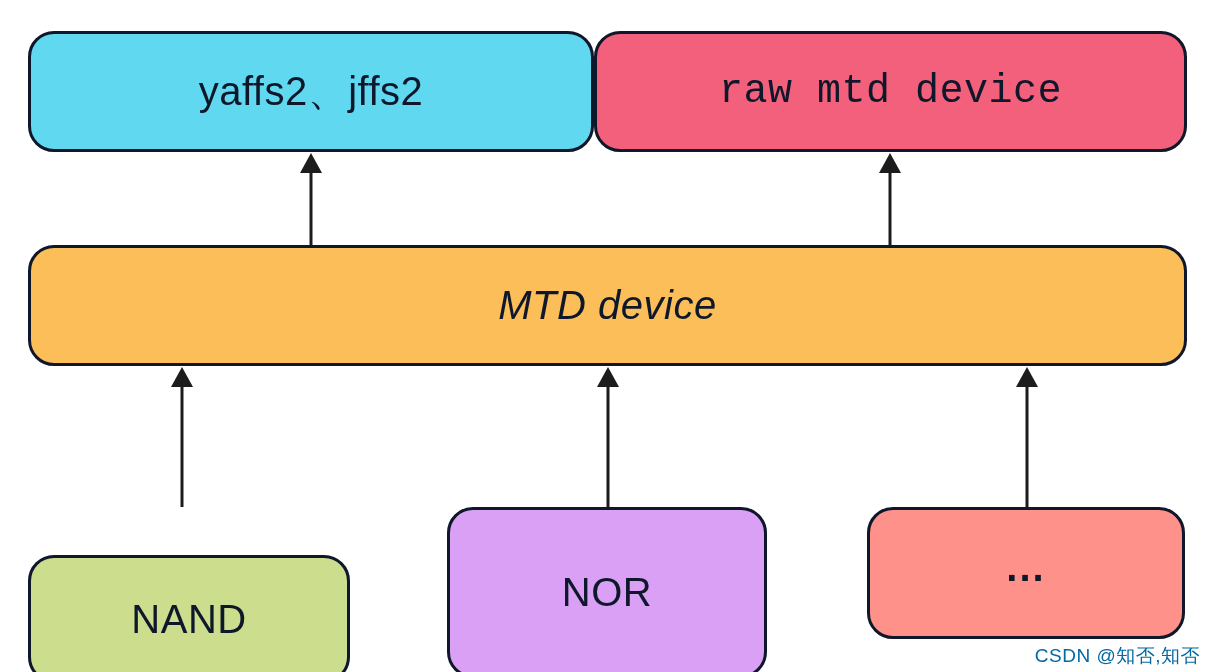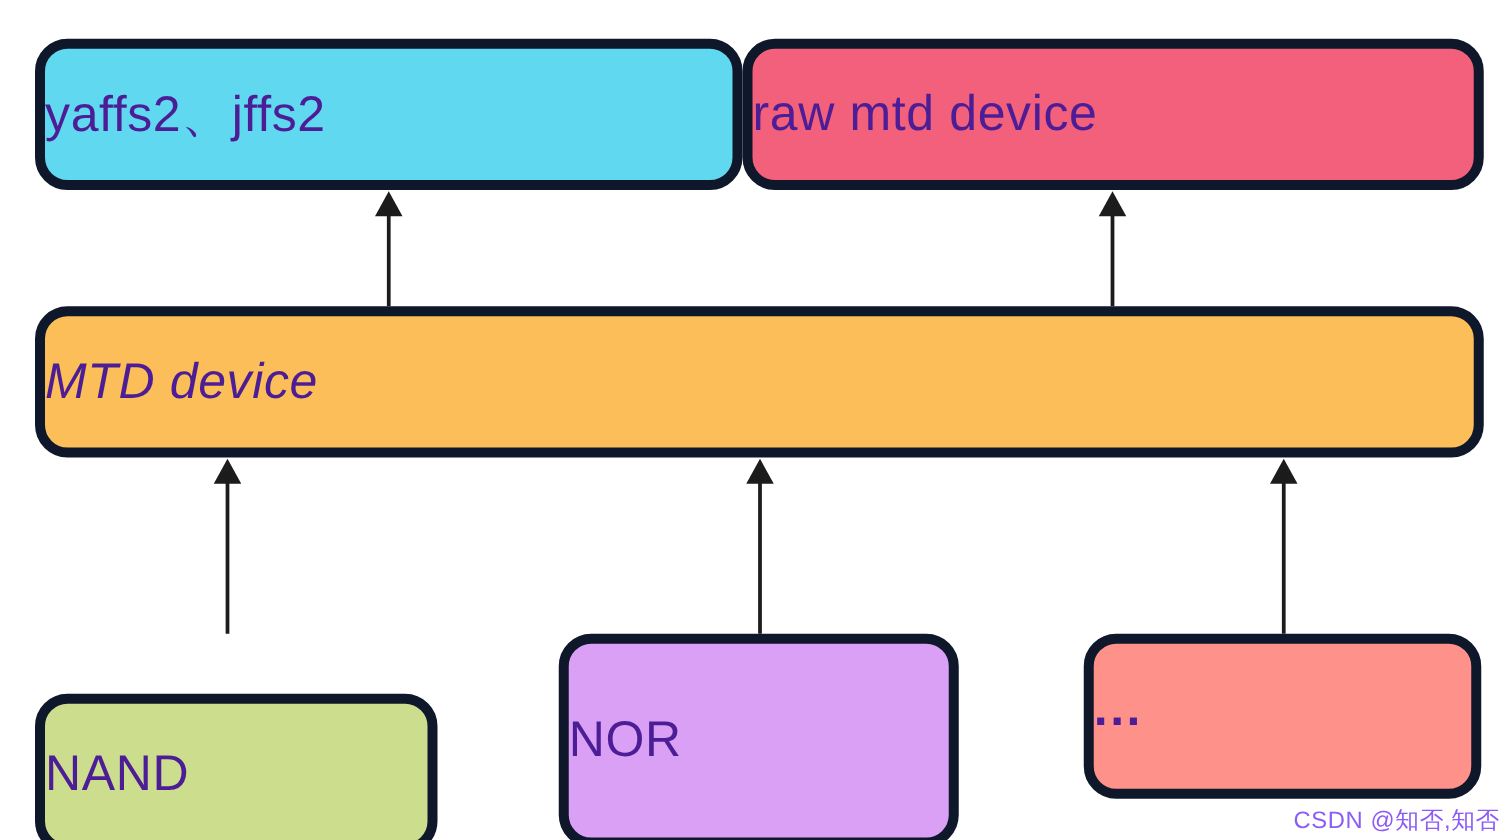--- a/index.html
+++ b/index.html
@@ -11,25 +11,26 @@
   .stage {
     position: relative;
     width: 1208px;
     height: 672px;
     background: #ffffff;
     overflow: hidden;
   }
   .box {
     position: absolute;
     box-sizing: border-box;
-    border: 8px solid #0f172a;
+    border: 3px solid #0f172a;
     border-radius: 26px;
     display: flex;
     align-items: center;
-    color: #4c1d95;
+    justify-content: center;
+    color: #0f172a;
     font-size: 40px;
     letter-spacing: 0.5px;
   }
   .box .lbl { white-space: nowrap; }
   .box .lbl.dots {
     font-weight: 700;
     font-size: 40px;
     letter-spacing: 2px;
     transform: translateY(-6px);
   }
@@ -55,34 +56,34 @@
     left: 50%;
     transform: translateX(-50%);
     width: 3px;
     background: #1c1c1c;
   }
   .watermark {
     position: absolute;
     right: 8px;
     bottom: 3px;
     font-size: 19px;
-    color: #8b5cf6;
+    color: #0369a1;
     letter-spacing: 0.5px;
   }
 </style>
 </head>
 <body>
 
 <div class="stage">
 
   <div class="box" style="left: 28px; top: 31px; width: 566px; height: 121px; background: rgb(95, 216, 240);">
     <span class="lbl">yaffs2、jffs2</span>
   </div>
 
-  <div class="box" style="left: 594px; top: 31px; width: 593px; height: 121px; background: rgb(242, 96, 124);">
+  <div class="box" style="left: 594px; top: 31px; width: 593px; height: 121px; background: rgb(242, 96, 124); font-family: Liberation Mono, monospace;">
     <span class="lbl">raw mtd device</span>
   </div>
 
   <div class="box" style="left: 28px; top: 245px; width: 1159px; height: 121px; background: rgb(251, 190, 88); font-style: italic;">
     <span class="lbl">MTD device</span>
   </div>
 
   <div class="box" style="left: 28px; top: 507px; width: 322px; height: 128px; background: rgb(204, 222, 142); margin-top: 48px;">
     <span class="lbl">NAND</span>
   </div>

